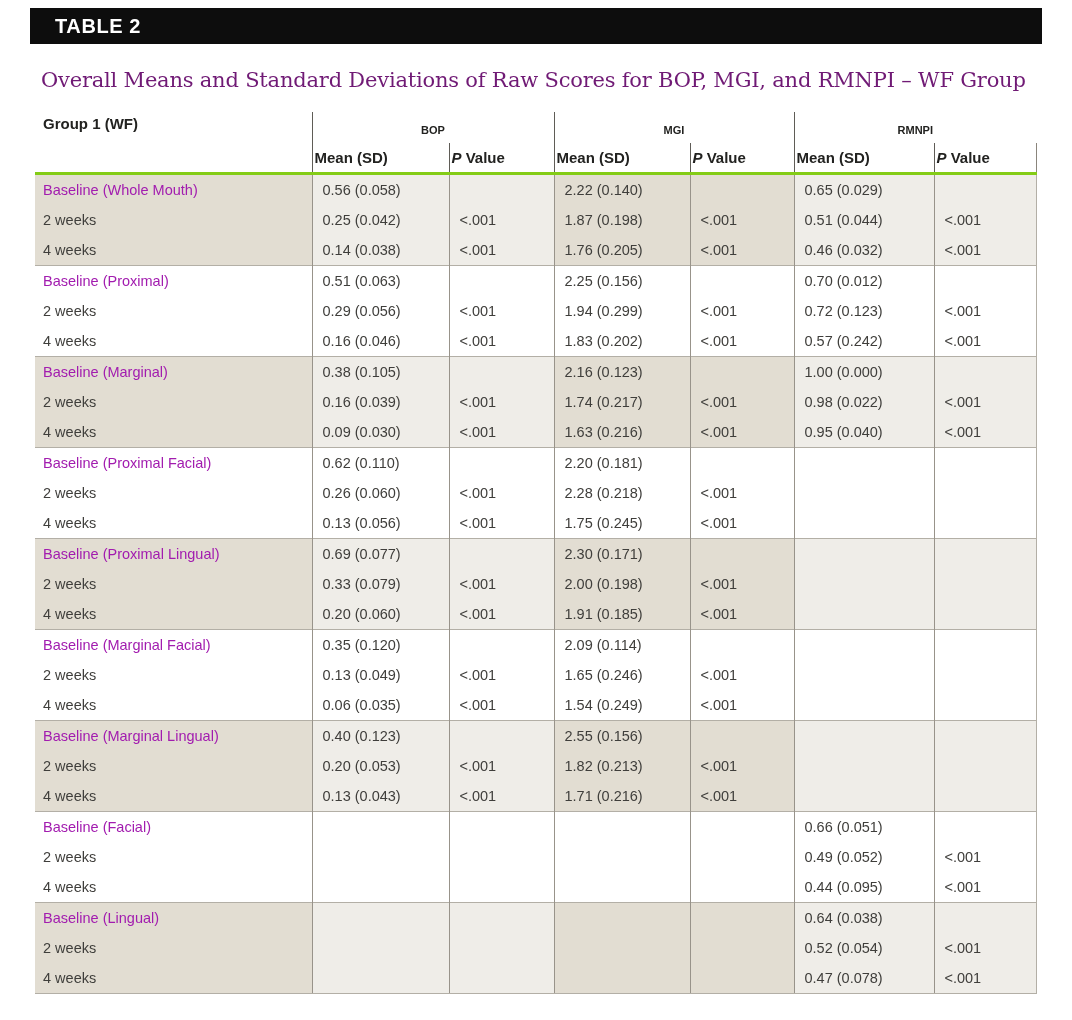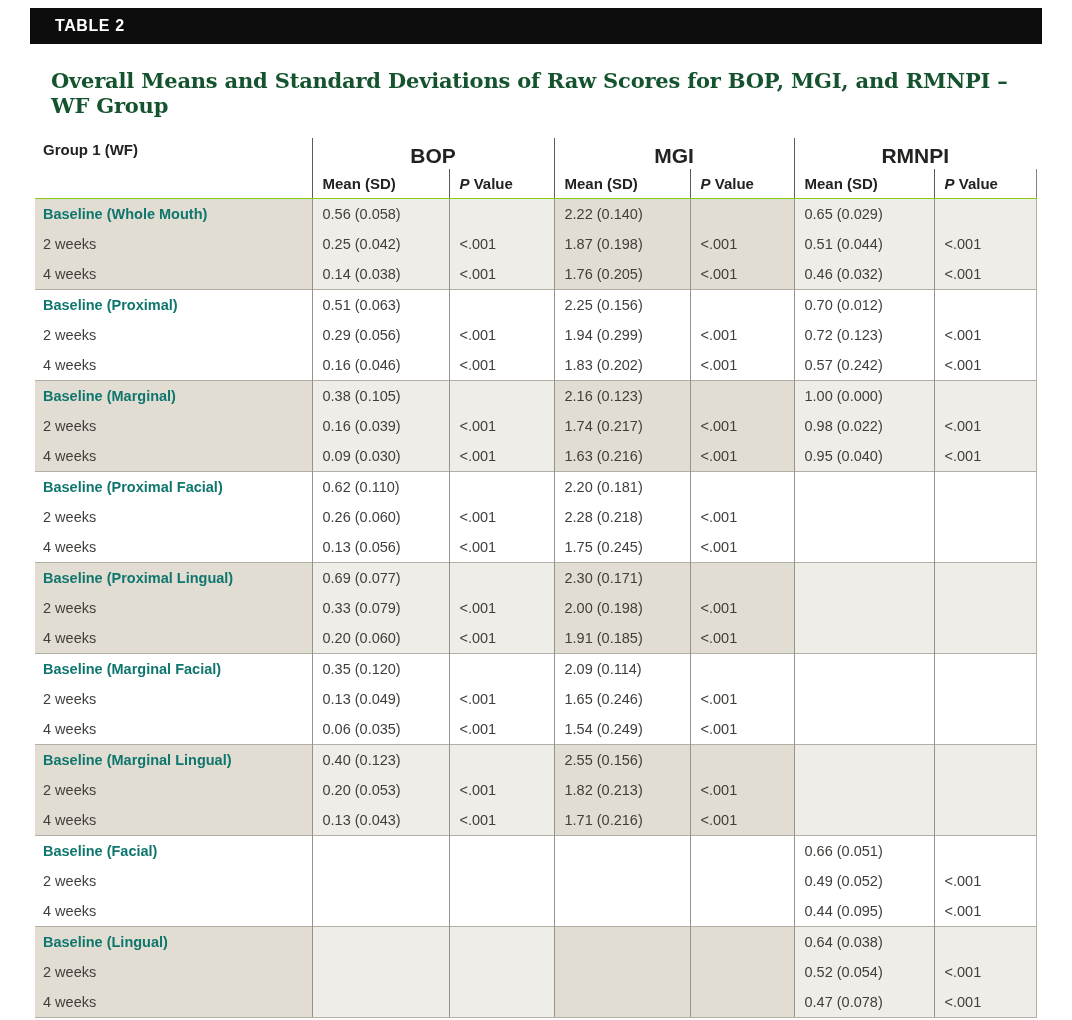--- a/index.html
+++ b/index.html
@@ -9,28 +9,28 @@
     color:#3c3c3c;
     -webkit-font-smoothing:antialiased;
   }
   .page { padding:8px 30px 0 30px; }
 
   
   .table-tag-bar {
     height:36px; background:#0d0d0d; color:#ffffff;
     display:flex; align-items:center;
     padding-left:25px; box-sizing:border-box;
-    font-size:16px; font-weight:bold; letter-spacing:0.6px;
+    font-size:20px; font-weight:bold; letter-spacing:0.6px;
   }
 
   
   .table-title {
-    margin:24px 0 0 21px;
+    margin:24px 0 0 11px;
     font-family:"DejaVu Serif", serif;
-    font-size:21px; font-weight:bold; color:#14532d;
+    font-size:21px; font-weight:normal; color:#701a75;
     letter-spacing:-0.2px;
   }
 
   table.data-table {
     margin:20px 0 0 5px;
     border-collapse:collapse; table-layout:fixed;
     width:1001px;
     font-size:14.5px;
   }
   col.w-label { width:277px; }
@@ -41,39 +41,39 @@
   col.w-mean3 { width:140px; }
   col.w-pval3 { width:102px; }
 
   
   thead th { font-weight:bold; color:#222220; text-align:left; padding:0; }
   th.corner {
     vertical-align:top; padding:3px 8px 0 8px; font-size:15px;
   }
   th.group {
     text-align:center; height:27px; vertical-align:middle;
-    border-left:1px solid #5f5c56; font-size:21px;
+    border-left:1px solid #5f5c56; font-size:11px;
     padding-top:4px;
   }
   th.sub {
     height:29px; vertical-align:middle;
     border-left:1px solid #5f5c56;
-    padding:0 10px; font-size:15px;
+    padding:0 2px; font-size:15px;
   }
   th.sub .it { font-style:italic; }
-  thead tr:last-child th, thead th.corner { border-bottom:1px solid #84cc16; }
+  thead tr:last-child th, thead th.corner { border-bottom:3px solid #84cc16; }
   th.last { border-right:1px solid #8a857c; }
 
   
   tbody td {
     height:30px; padding:0 10px; vertical-align:middle;
     color:#3f3e3b; background:#ffffff;
   }
   tbody td.c0 { padding-left:8px; }
-  tbody td.rowhead { font-weight:bold; color:#0f766e; }
+  tbody td.rowhead { font-weight:normal; color:#a21caf; }
   tbody td.c1, tbody td.c2, tbody td.c3, tbody td.c4,
   tbody td.c5, tbody td.c6 { border-left:1px solid #98938a; }
   tbody td.c6 { border-right:1px solid #b3afa6; }
 
   tr.shaded td.c0, tr.shaded td.c3, tr.shaded td.c4 { background:#e2ddd2; }
   tr.shaded td.c1, tr.shaded td.c2,
   tr.shaded td.c5, tr.shaded td.c6 { background:#efede8; }
 
   tr.band-start td { border-top:1px solid #b3afa6; }
   tbody tr:last-child td { border-bottom:1px solid #b3afa6; }

